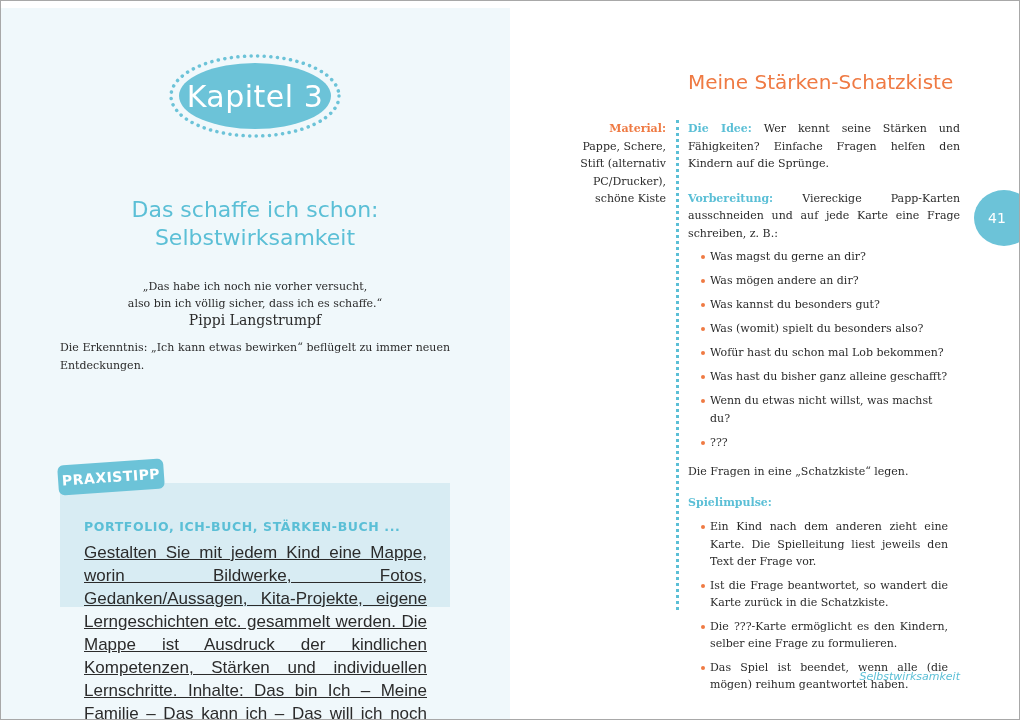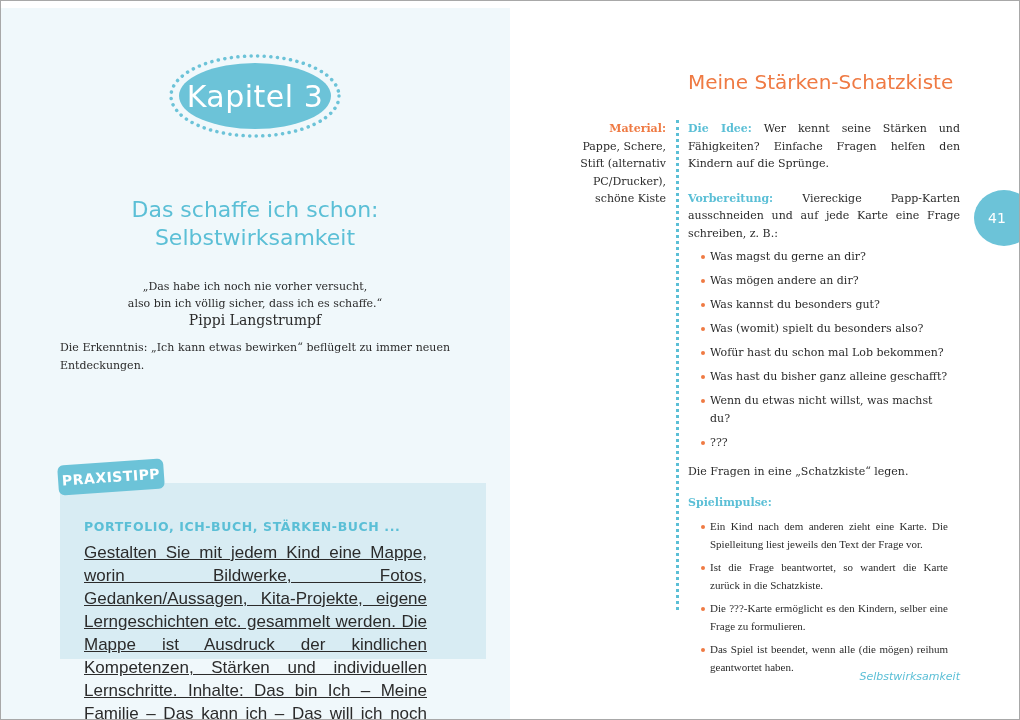--- a/index.html
+++ b/index.html
@@ -54,23 +54,22 @@
 
     
     .tip-tag {
       position: absolute; left: 58px; top: 454px; width: 106px; height: 30px;
       background: #6cc3d8; border-radius: 6px; transform: rotate(-4deg);
       color: #ffffff; font-family: "DejaVu Sans", sans-serif; font-weight: bold;
       font-size: 14px; display: flex; align-items: center; justify-content: center;
       letter-spacing: 0.5px; z-index: 2;
     }
     .tip-box {
-      position: absolute; left: 60px; top: 475px; width: 390px; height: 176px;
+      position: absolute; left: 60px; top: 475px; width: 390px; height: 124px;
       background: #d8ecf3;
-      padding-left: 36px;
     }
     .tip-box .heading {
       position: absolute; left: 24px; top: 36px; width: 350px;
       color: #5bbfd6; font-family: "DejaVu Sans", sans-serif; font-weight: bold;
       font-size: 12.5px; letter-spacing: 0.6px;
     }
     .tip-box .body {
       position: absolute; left: 24px; top: 58px; width: 343px;
       font-family: "Liberation Sans", sans-serif; font-size: 17px; line-height: 23px;
       text-align: justify; color: #2b2b2b; text-decoration: underline;
@@ -96,21 +95,21 @@
     }
     .content p { margin: 0; text-align: justify; }
     .content .kw { color: #5bbfd6; font-weight: bold; }
     .content ul { list-style: none; margin: 12px; padding: 0; }
     .content li { position: relative; padding-left: 10px; }
     .content li::before {
       content: ""; position: absolute; left: 1px; top: 7px; width: 4px; height: 4px;
       border-radius: 50%; background: #ef7a43;
     }
     .questions li { margin-bottom: 6.5px; }
-    .impulses li { margin-bottom: 6px; text-align: justify; font-family: Liberation Serif, serif; }
+    .impulses li { margin-bottom: 6px; text-align: justify; }
 
     .page-number {
       position: absolute; left: 974px; top: 190px; width: 60px; height: 56px;
       background: #6cc3d8; border-radius: 50%;
       color: #ffffff; font-family: "DejaVu Sans", sans-serif; font-size: 14px;
       display: flex; align-items: center; padding-left: 14px; box-sizing: border-box;
     }
     .running-footer {
       position: absolute; left: 840px; top: 670px; width: 120px; text-align: right;
       color: #5bbfd6; font-family: "DejaVu Sans", sans-serif; font-size: 11px; font-style: italic;

